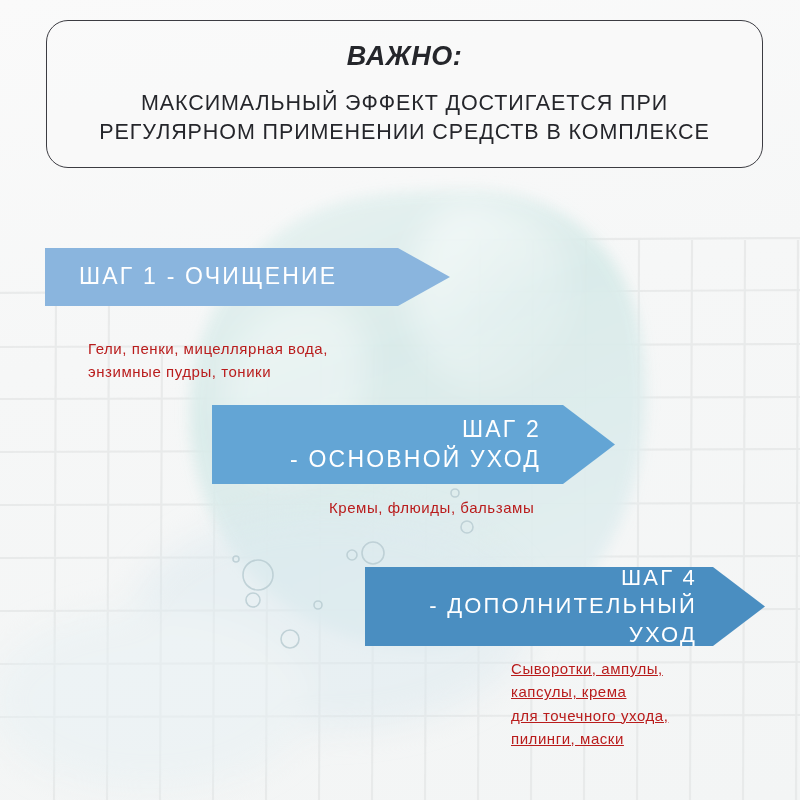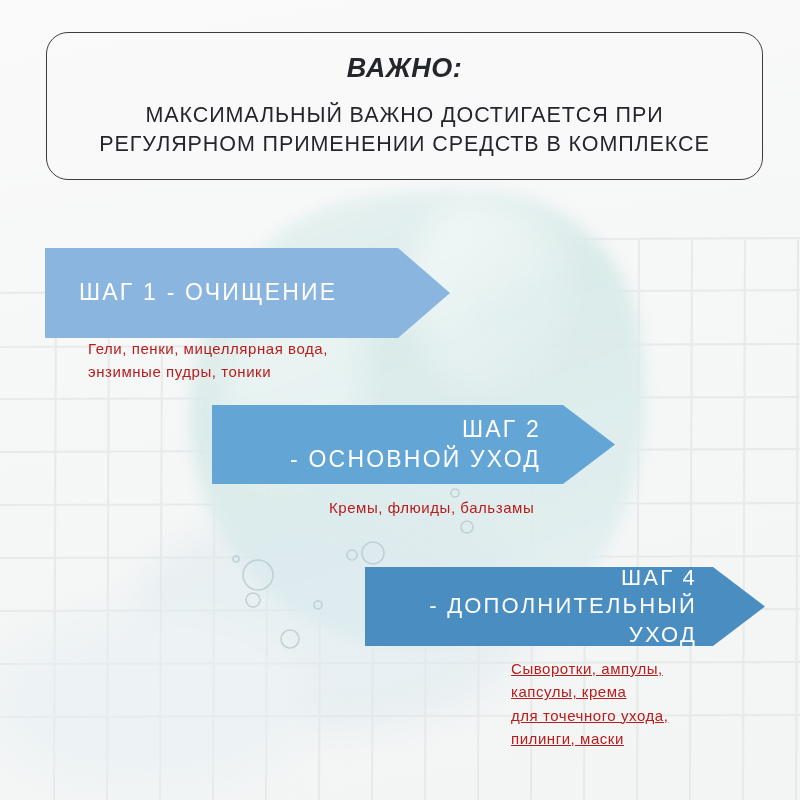--- a/index.html
+++ b/index.html
@@ -33,21 +33,21 @@
   }
   .bg-bubbles {
     position: absolute;
     inset: 0;
   }
 
   
   .header-box {
     position: absolute;
     left: 46px;
-    top: 32px;
+    top: 20px;
     width: 717px;
     height: 148px;
     border: 1.6px solid #3c3c42;
     border-radius: 22px;
     background: rgba(249,249,249,0.86);
     box-sizing: border-box;
     display: flex;
     flex-direction: column;
     align-items: center;
     justify-content: center;
@@ -82,21 +82,21 @@
   .arrow-label {
     color: #ffffff;
     font-size: 23px;
     letter-spacing: 2.2px;
     line-height: 1.28;
     width: 100%;
     white-space: pre-line;
   }
 
   #arrow-1 {
-    left: 45px; top: 248px; width: 405px; height: 90px;
+    left: 45px; top: 248px; width: 405px; height: 58px;
     background: #8ab5de;
   }
   #arrow-1 .arrow-label {
     padding-left: 34px;
     text-align: left;
   }
 
   #arrow-2 {
     left: 212px; top: 405px; width: 403px; height: 79px;
     background: #63a5d5;
@@ -220,21 +220,21 @@
       <circle cx="418" cy="623" r="10"></circle>
       <circle cx="404" cy="613" r="4"></circle>
       <circle cx="500" cy="430" r="13"></circle>
       <circle cx="476" cy="424" r="8"></circle>
       <circle cx="496" cy="452" r="5"></circle>
     </g>
   </svg>
 
   <div class="header-box">
     <div class="header-kicker">ВАЖНО:</div>
-    <div class="header-line">МАКСИМАЛЬНЫЙ ВАЖНО ДОСТИГАЕТСЯ ПРИ</div>
+    <div class="header-line">МАКСИМАЛЬНЫЙ ЭФФЕКТ ДОСТИГАЕТСЯ ПРИ</div>
     <div class="header-line">РЕГУЛЯРНОМ ПРИМЕНЕНИИ СРЕДСТВ В КОМПЛЕКСЕ</div>
   </div>
 
   <div class="arrow" id="arrow-1">
     <div class="arrow-label">ШАГ 1 - ОЧИЩЕНИЕ</div>
   </div>
   <div class="caption" id="caption-1">Гели, пенки, мицеллярная вода,
 энзимные пудры, тоники</div>
 
   <div class="arrow" id="arrow-2">

